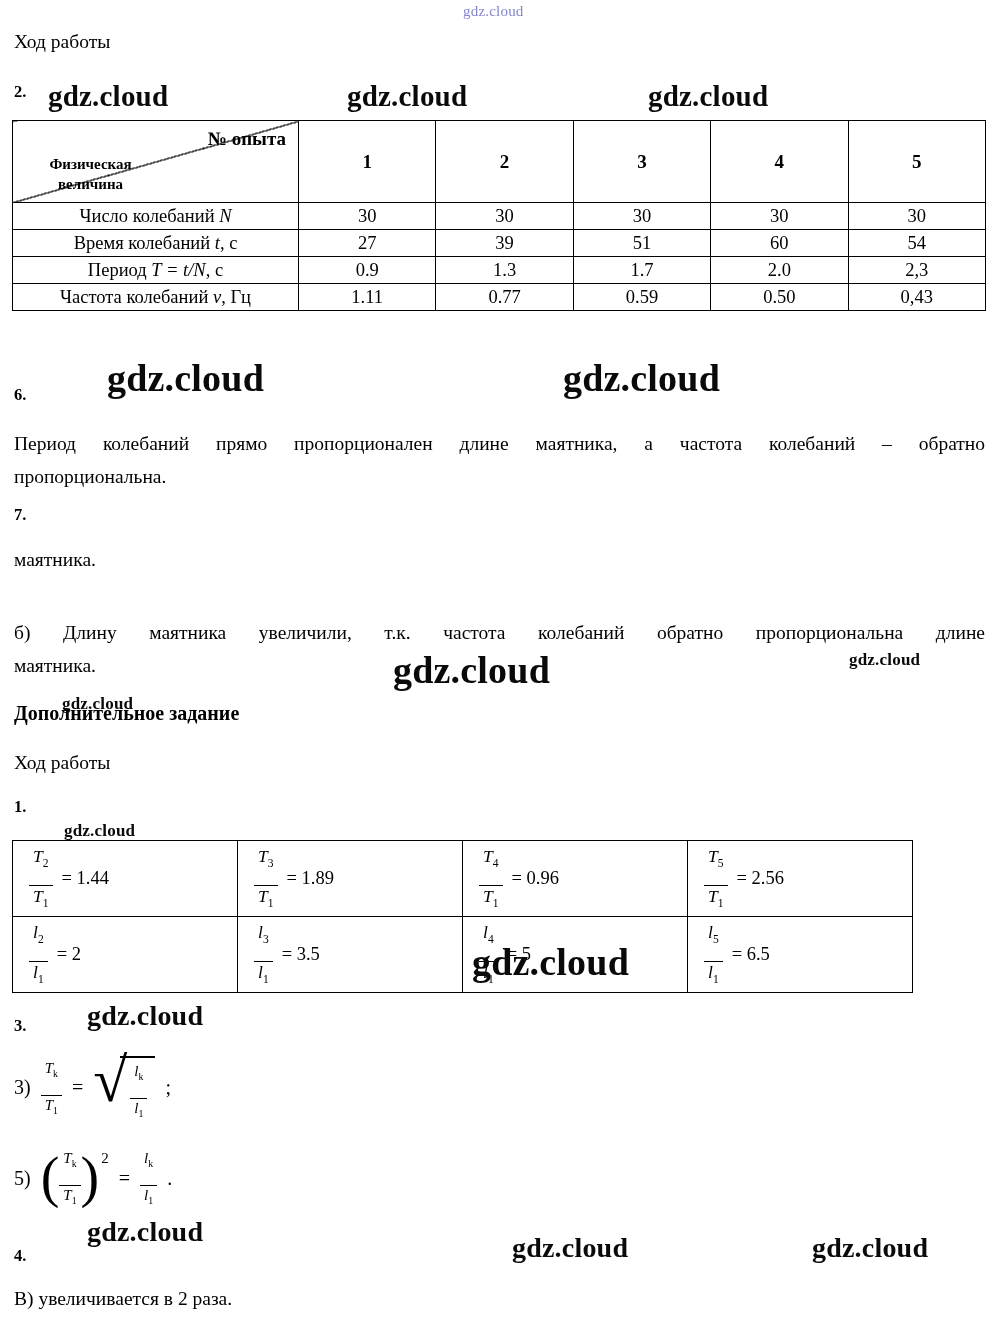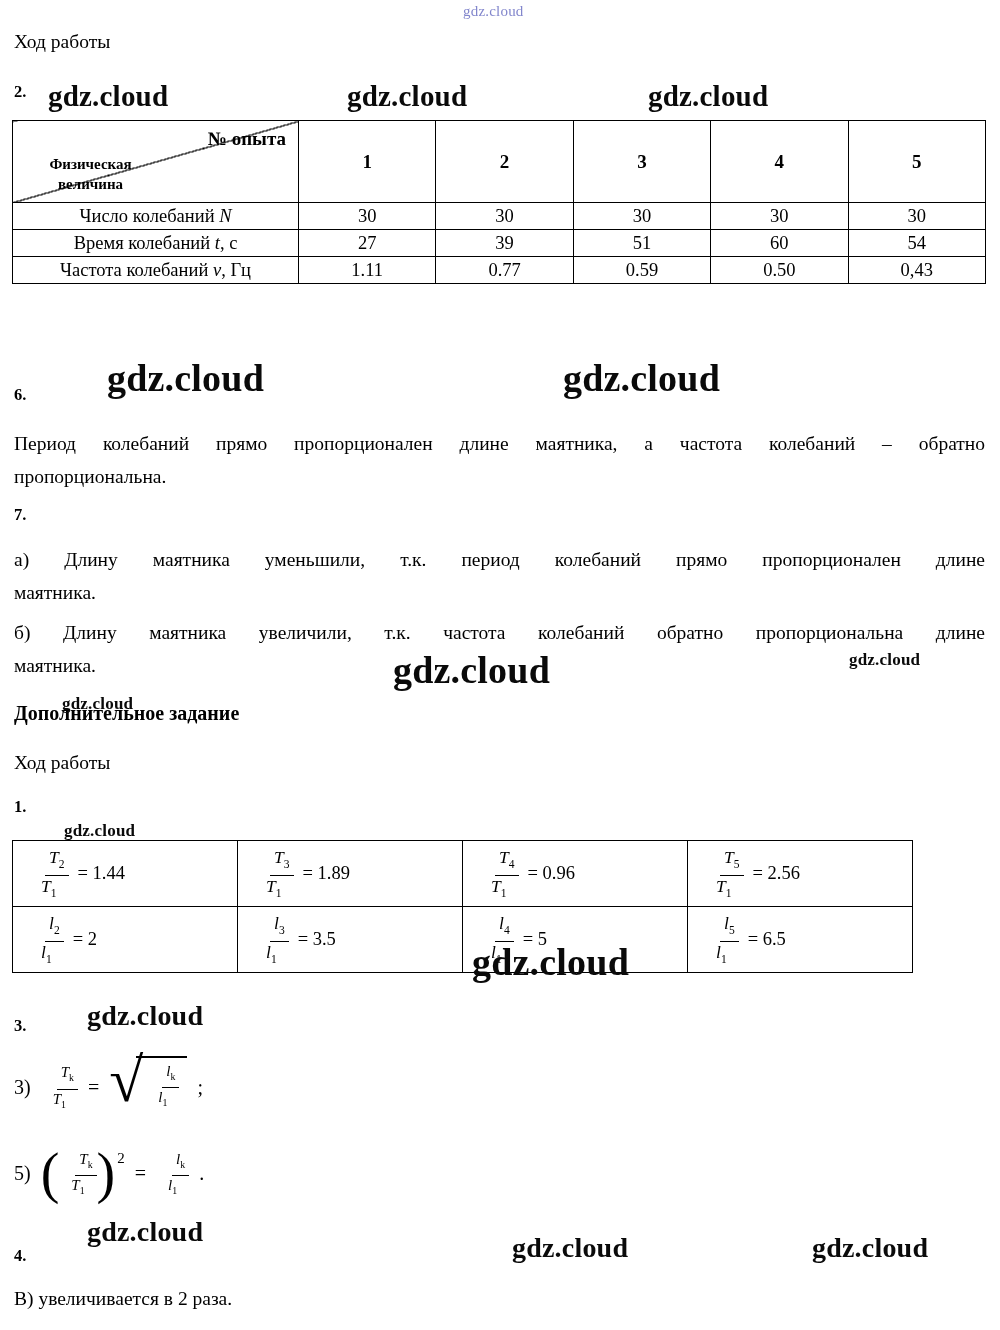--- a/index.html
+++ b/index.html
@@ -46,21 +46,21 @@
   }
   .rlabel i { font-style:italic; }
 
   
   .table2 { position:absolute; left:12px; top:840px; width:900px; border-collapse:collapse; table-layout:fixed; }
   .table2 td { border:1.5px solid #000; width:225px; height:66px; vertical-align:middle; padding:6px 10px 6px 16px; }
   .cellwrap { display:flex; align-items:center; gap:9px; font-size:18.5px; }
 
   
   .frac { display:inline-block; vertical-align:middle; text-align:center; font-size:17.5px; line-height:1.12; }
-  .frac .fr-top { display:block; border-bottom:1.4px solid #000; padding:0 4px 5px;margin-left:16px; }
+  .frac .fr-top { display:block; border-bottom:1.4px solid #000; padding:0 4px 16px; }
   .frac .fr-bot { display:block; padding-top:1px; }
   .frac i { font-style:italic; }
   .frac sub { font-size:0.66em; }
 
   
   .formula { position:absolute; display:flex; align-items:center; gap:10px; font-size:20px; }
   .formula .frac { font-size:15px; }
   .f3 { left:14px; top:1056px; }
   .f5 { left:14px; top:1150px; }
   .sqrt { display:inline-flex; align-items:flex-start; }
@@ -111,39 +111,46 @@
       </tr>
       <tr>
         <td class="rlabel"><span>Время колебаний </span><i>t</i><span>, с</span></td>
         <td>27</td>
         <td>39</td>
         <td>51</td>
         <td>60</td>
         <td>54</td>
       </tr>
       <tr>
+        <td class="rlabel"><span>Период </span><i>T = t/N</i><span>, с</span></td>
+        <td>0.9</td>
+        <td>1.3</td>
+        <td>1.7</td>
+        <td>2.0</td>
+        <td>2,3</td>
+      </tr>
+      <tr>
         <td class="rlabel"><span>Частота колебаний </span><i>ν</i><span>, Гц</span></td>
         <td>1.11</td>
         <td>0.77</td>
         <td>0.59</td>
         <td>0.50</td>
         <td>0,43</td>
       </tr>
     </tbody>
   </table>
 
   <div class="numlab" style="left:14px; top:385px;">6.</div>
   <div class="para" style="top:427px;">
     <div class="jline">Период колебаний прямо пропорционален длине маятника, а частота колебаний – обратно</div>
     <div class="nline">пропорциональна.</div>
   </div>
 
   <div class="numlab" style="left:14px; top:505px;">7.</div>
   <div class="para" style="top:543px;">
-    <div class="jline">а) Длину маятника уменьшили, т.к. период колебаний прямо пропорционален длине</div>
     <div class="nline">маятника.</div>
   </div>
   <div class="para" style="top:616px;">
     <div class="jline">б) Длину маятника увеличили, т.к. частота колебаний обратно пропорциональна длине</div>
     <div class="nline">маятника.</div>
   </div>
 
   <div class="heading-bold" style="left:14px; top:702px;">Дополнительное задание</div>
   <div class="tline" style="left:14px; top:752px;">Ход работы</div>
   <div class="numlab" style="left:14px; top:797px;">1.</div>

